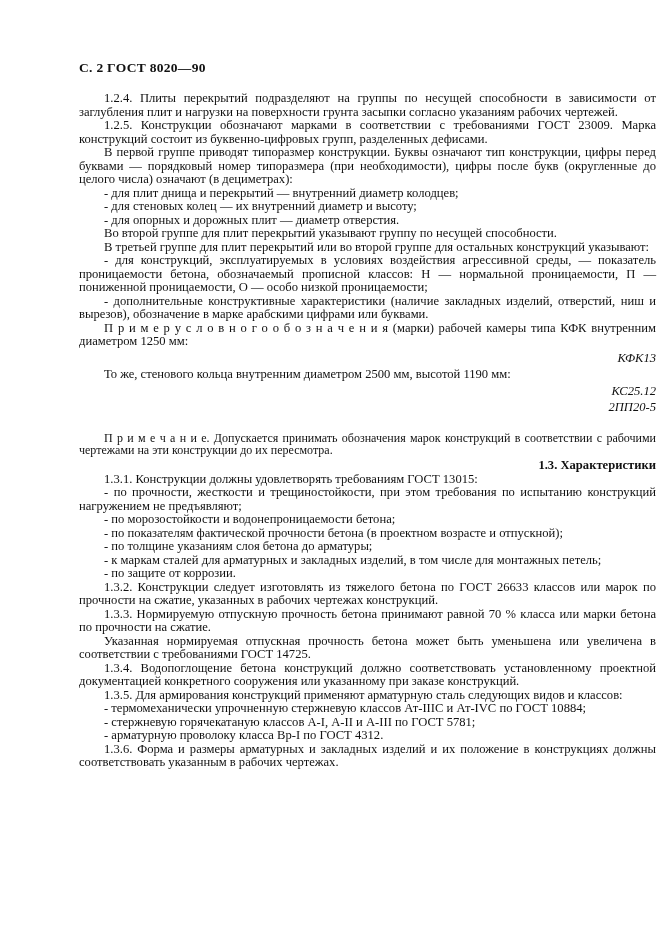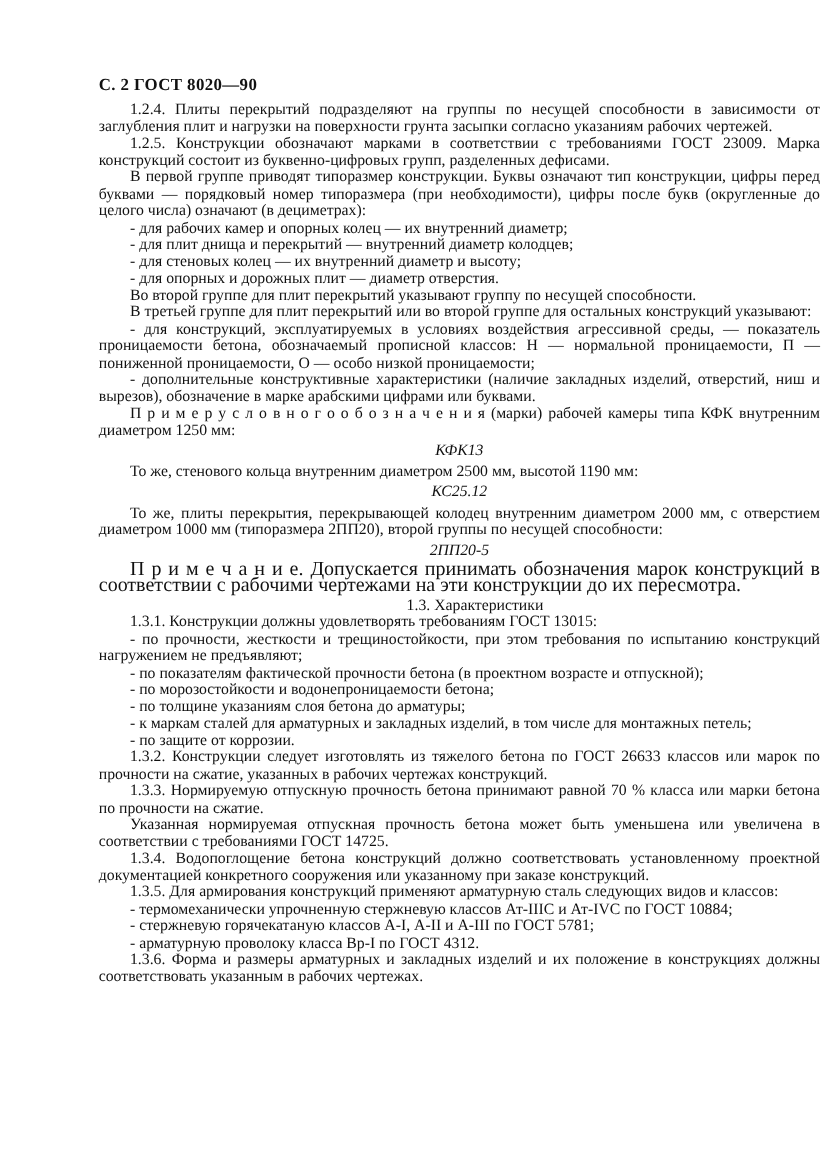--- a/index.html
+++ b/index.html
@@ -26,79 +26,77 @@
     left: 79px;
     top: 60px;
     font-size: 13.5px;
     font-weight: 700;
     letter-spacing: 0.3px;
     white-space: nowrap;
   }
   .content {
     position: absolute;
     left: 79px;
-    top: 81px;
+    top: 92px;
     width: 577px;
     font-size: 12.6px;
     line-height: 13.5px;
     text-align: justify;
   }
   .content p {
     margin: 0;
     padding: 0;
   }
   p.body, p.bullet, p.note, p.heading {
     text-indent: 25px;
   }
   p.heading {
-    font-weight: 400;
-    text-align: center;
+    font-weight: 700;
+    text-align: right;
   }
   p.formula {
-    text-align: center;
+    text-align: right;
     text-indent: 0;
     font-style: italic;
     margin: 3px 0 3px 0;
   }
   p.note {
-    font-size: 16px;
+    font-size: 12px;
     line-height: 12.8px;
-    margin-top: 3px;
+    margin-top: 17px;
     margin-bottom: 2px;
   }
 </style>
 </head>
 <body>
 
 <div class="page">
   <div class="page-header">С. 2 ГОСТ 8020—90</div>
   <div class="content">
       <p class="body">1.2.4. Плиты перекрытий подразделяют на группы по несущей способности в зависимости от заглубления плит и нагрузки на поверхности грунта засыпки согласно указаниям рабочих чертежей.</p>
       <p class="body">1.2.5. Конструкции обозначают марками в соответствии с требованиями ГОСТ 23009. Марка конструкций состоит из буквенно-цифровых групп, разделенных дефисами.</p>
       <p class="body">В первой группе приводят типоразмер конструкции. Буквы означают тип конструкции, цифры перед буквами — порядковый номер типоразмера (при необходимости), цифры после букв (округленные до целого числа) означают (в дециметрах):</p>
-      <p class="bullet">- для рабочих камер и опорных колец — их внутренний диаметр;</p>
       <p class="bullet">- для плит днища и перекрытий — внутренний диаметр колодцев;</p>
       <p class="bullet">- для стеновых колец — их внутренний диаметр и высоту;</p>
       <p class="bullet">- для опорных и дорожных плит — диаметр отверстия.</p>
       <p class="body">Во второй группе для плит перекрытий указывают группу по несущей способности.</p>
       <p class="body">В третьей группе для плит перекрытий или во второй группе для остальных конструкций указывают:</p>
       <p class="bullet">- для конструкций, эксплуатируемых в условиях воздействия агрессивной среды, — показатель проницаемости бетона, обозначаемый прописной классов: Н — нормальной проницаемости, П — пониженной проницаемости, О — особо низкой проницаемости;</p>
       <p class="bullet">- дополнительные конструктивные характеристики (наличие закладных изделий, отверстий, ниш и вырезов), обозначение в марке арабскими цифрами или буквами.</p>
       <p class="body">П р и м е р   у с л о в н о г о   о б о з н а ч е н и я   (марки) рабочей камеры типа КФК внутренним диаметром 1250 мм:</p>
       <p class="formula">КФК13</p>
       <p class="body">То же, стенового кольца внутренним диаметром 2500 мм, высотой 1190 мм:</p>
       <p class="formula">КС25.12</p>
-      <p class="body">То же, плиты перекрытия, перекрывающей колодец внутренним диаметром 2000 мм, с отверстием диаметром 1000 мм (типоразмера 2ПП20), второй группы по несущей способности:</p>
       <p class="formula">2ПП20-5</p>
       <p class="note">П р и м е ч а н и е. Допускается принимать обозначения марок конструкций в соответствии с рабочими чертежами на эти конструкции до их пересмотра.</p>
       <p class="heading">1.3. Характеристики</p>
       <p class="body">1.3.1. Конструкции должны удовлетворять требованиям ГОСТ 13015:</p>
       <p class="bullet">- по прочности, жесткости и трещиностойкости, при этом требования по испытанию конструкций нагружением не предъявляют;</p>
+      <p class="bullet">- по морозостойкости и водонепроницаемости бетона;</p>
       <p class="bullet">- по показателям фактической прочности бетона (в проектном возрасте и отпускной);</p>
-      <p class="bullet">- по морозостойкости и водонепроницаемости бетона;</p>
       <p class="bullet">- по толщине указаниям слоя бетона до арматуры;</p>
       <p class="bullet">- к маркам сталей для арматурных и закладных изделий, в том числе для монтажных петель;</p>
       <p class="bullet">- по защите от коррозии.</p>
       <p class="body">1.3.2. Конструкции следует изготовлять из тяжелого бетона по ГОСТ 26633 классов или марок по прочности на сжатие, указанных в рабочих чертежах конструкций.</p>
       <p class="body">1.3.3. Нормируемую отпускную прочность бетона принимают равной 70 % класса или марки бетона по прочности на сжатие.</p>
       <p class="body">Указанная нормируемая отпускная прочность бетона может быть уменьшена или увеличена в соответствии с требованиями ГОСТ 14725.</p>
       <p class="body">1.3.4. Водопоглощение бетона конструкций должно соответствовать установленному проектной документацией конкретного сооружения или указанному при заказе конструкций.</p>
       <p class="body">1.3.5. Для армирования конструкций применяют арматурную сталь следующих видов и классов:</p>
       <p class="bullet">- термомеханически упрочненную стержневую классов Ат-IIIC и Ат-IVC по ГОСТ 10884;</p>
       <p class="bullet">- стержневую горячекатаную классов А-I, А-II и А-III по ГОСТ 5781;</p>

